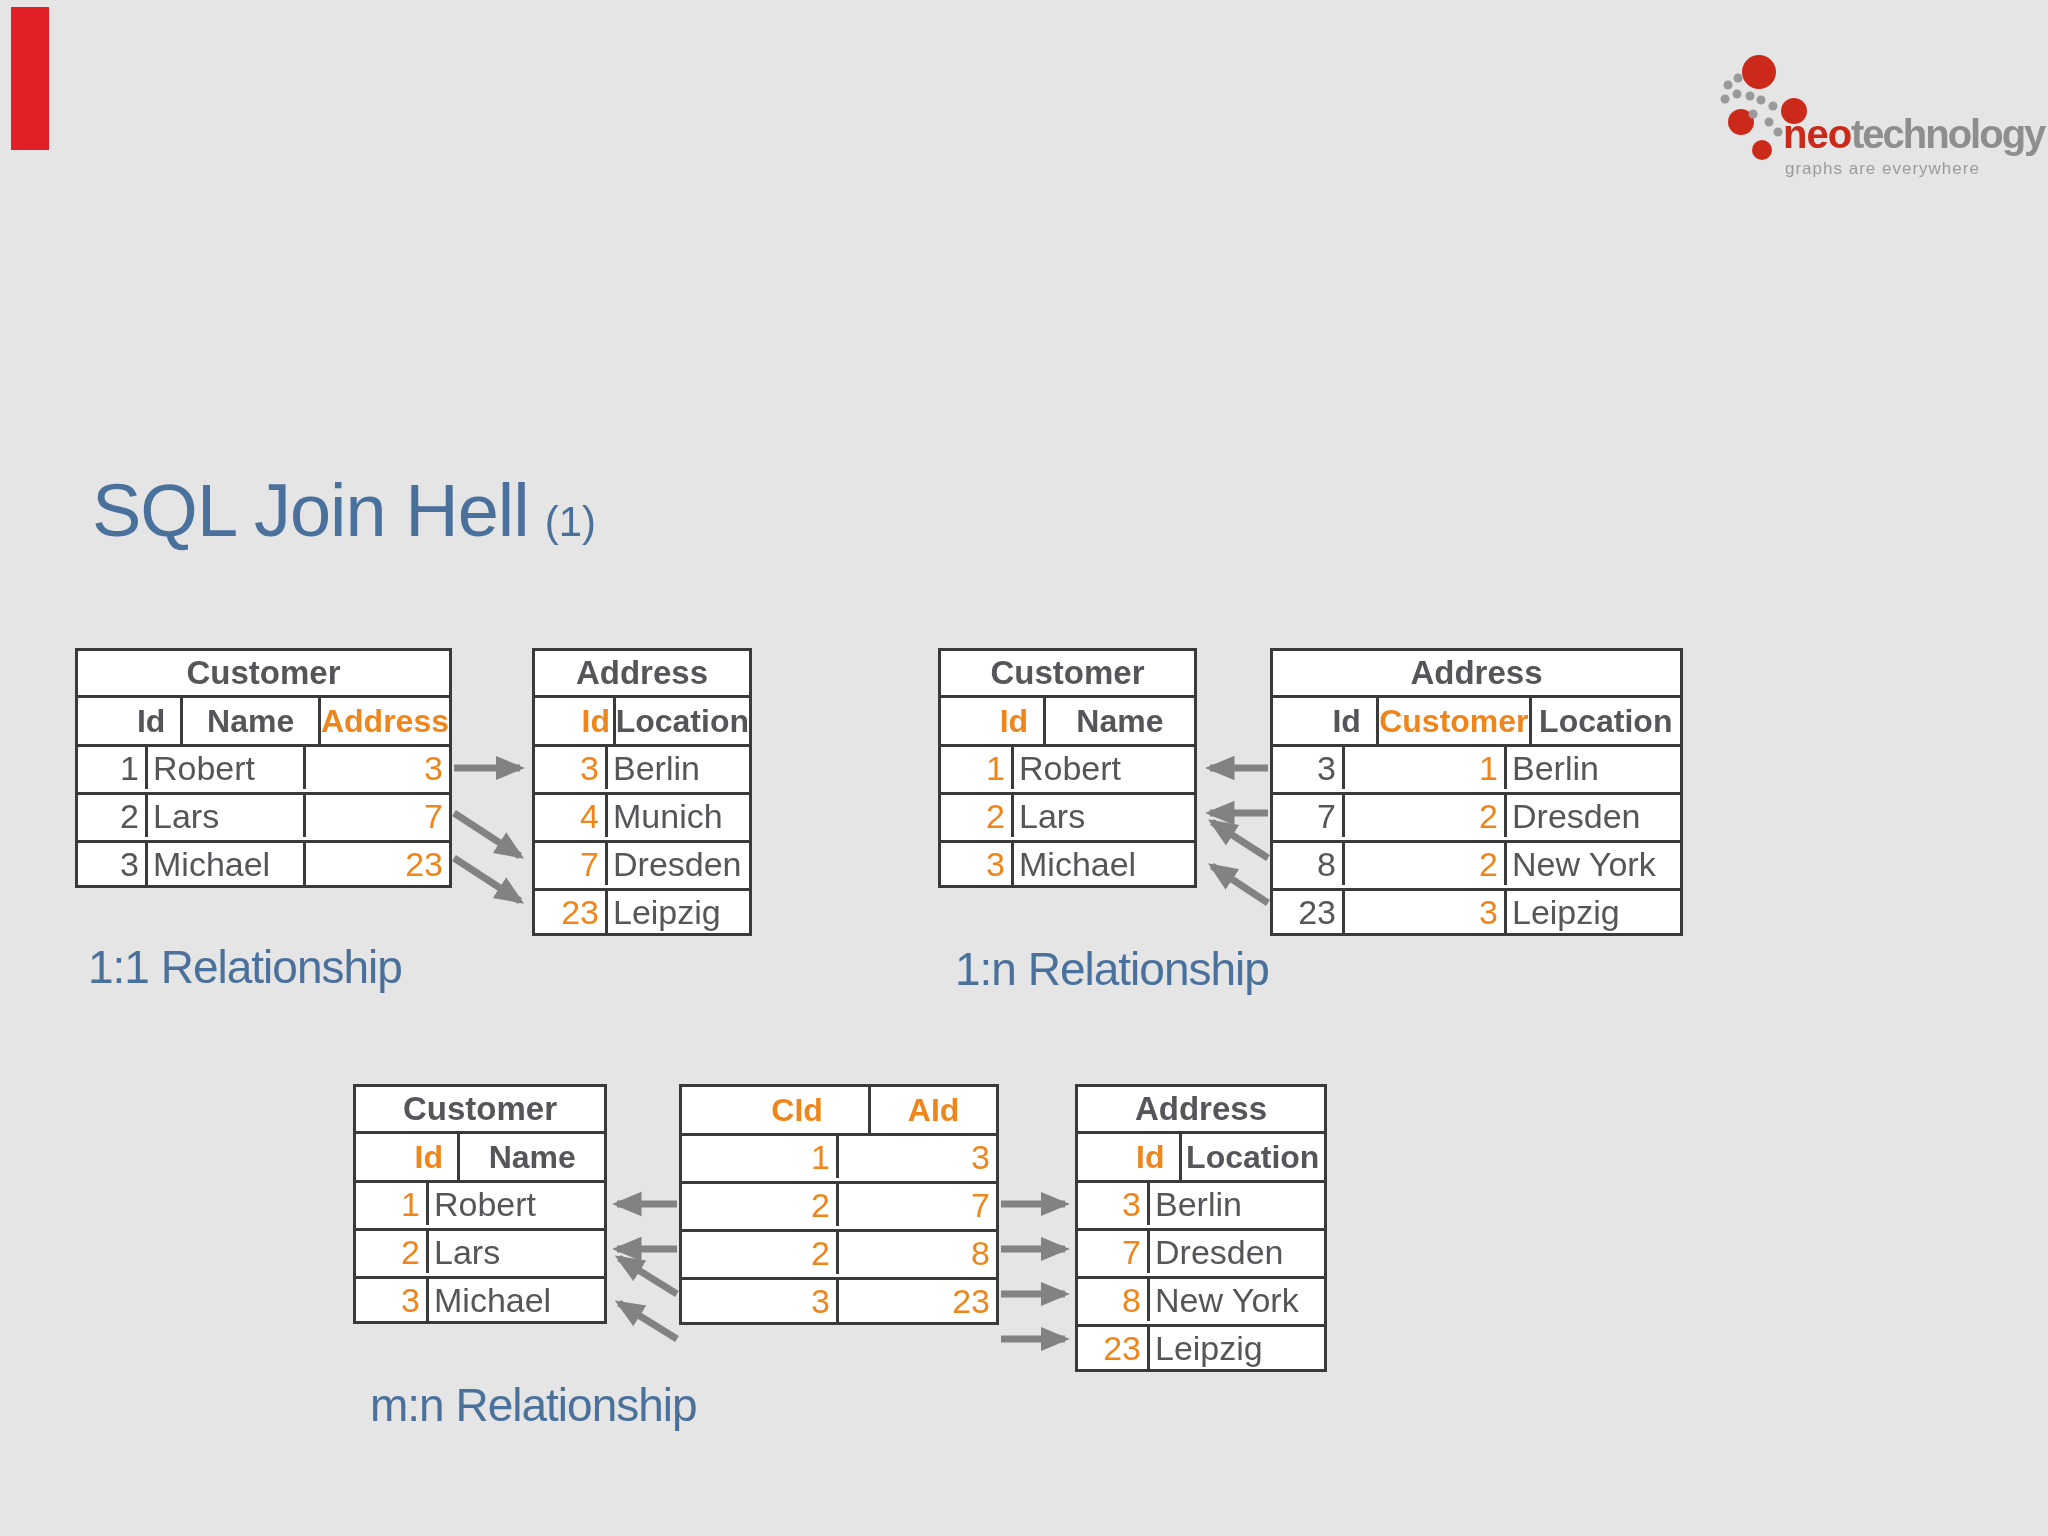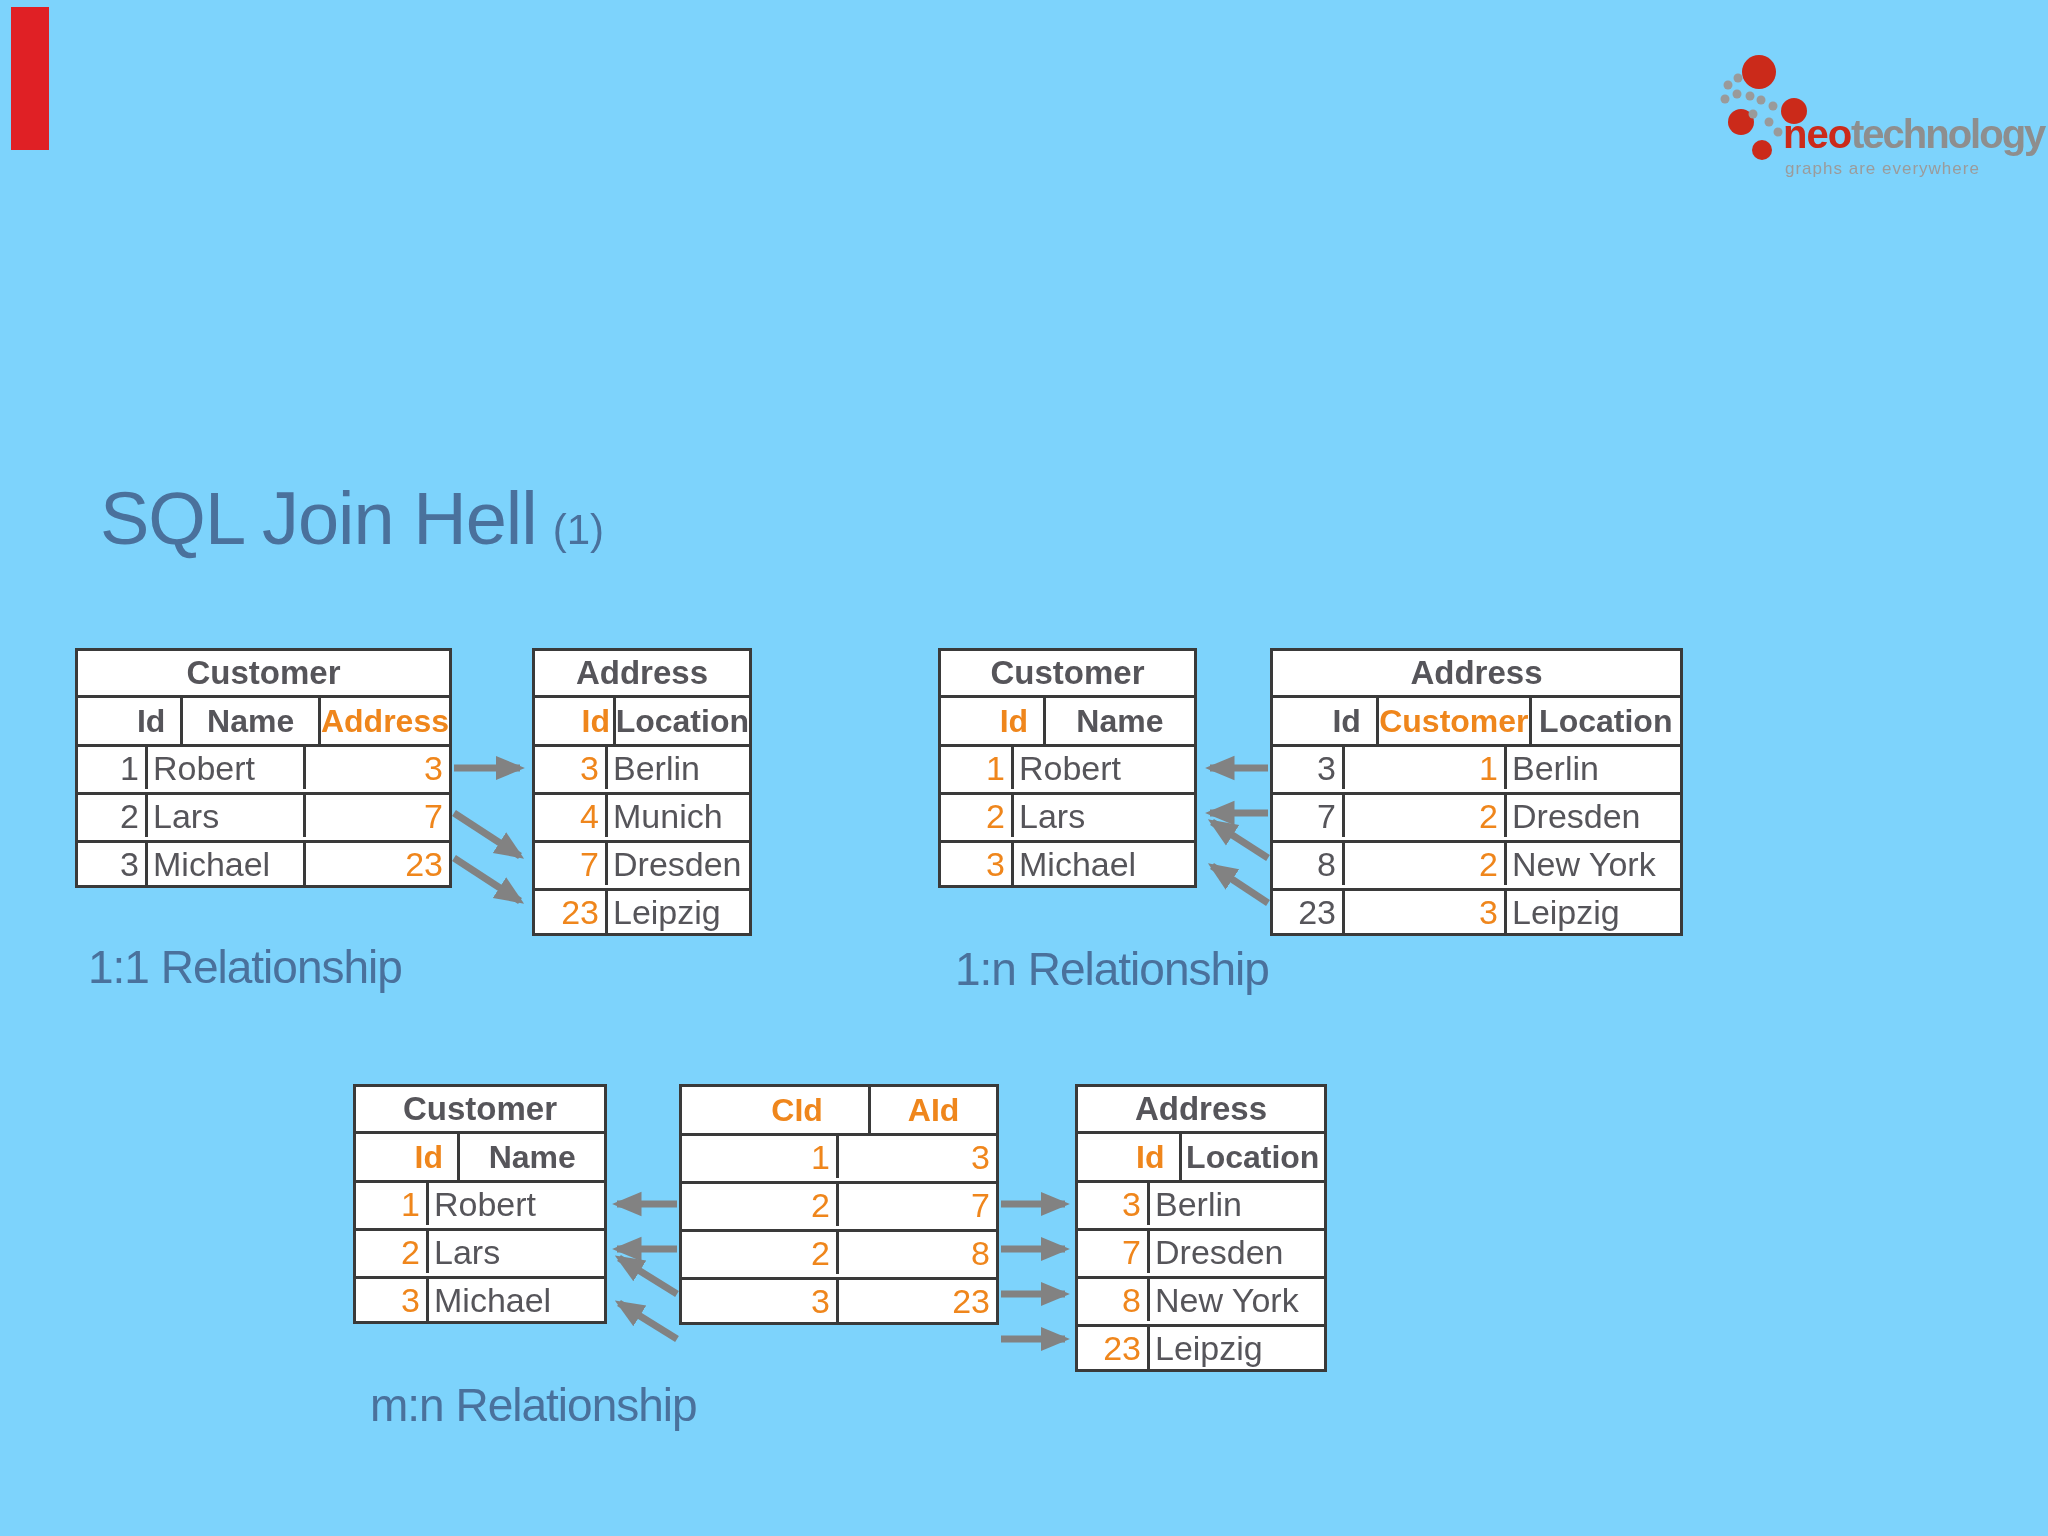--- a/index.html
+++ b/index.html
@@ -1,31 +1,31 @@
 <!DOCTYPE html>
 <html style="--accent-orange: #ef861c; --text-gray: #56555a; --heading-blue: #4a719c; --border-dark: #3a3a3a; --arrow-gray: #828282; --logo-red: #cb2a1a; --logo-gray: #8e8e8e; --marker-red: #e02025;"><head>
 <meta charset="utf-8">
 <style>
   html,body{margin:0;padding:0;background:#ffffff;}
   .slide{
-    position:relative;width:2048px;height:1536px;background:#7dd3fc;overflow:hidden;
+    position:relative;width:2048px;height:1536px;background:#e5e5e5;overflow:hidden;
     font-family:"Liberation Sans",sans-serif;
   }
   .red-bar{
     position:absolute;left:11px;top:7px;width:38px;height:143px;
     background:var(--marker-red,#e02025);
   }
   .logo{position:absolute;left:1695px;top:22px;width:355px;height:160px;}
   .title{
     position:absolute;left:0;right:0;top:148px;margin:0;
     text-align:center;font-size:136px;font-weight:400;letter-spacing:-5px;
     color:#0a0a0a;line-height:1.05;
   }
   .heading{
-    position:absolute;left:92px;top:468px;margin:8px;
+    position:absolute;left:92px;top:468px;margin:0;
     font-size:74px;font-weight:400;letter-spacing:-1px;
     color:var(--heading-blue,#4a719c);
   }
   .heading .note{font-size:42px;margin-left:16px;letter-spacing:0;}
   .rel-label{
     position:absolute;font-size:46px;letter-spacing:-1px;
     color:var(--heading-blue,#4a719c);
   }
   .tbl{
     position:absolute;box-sizing:border-box;background:#fff;

